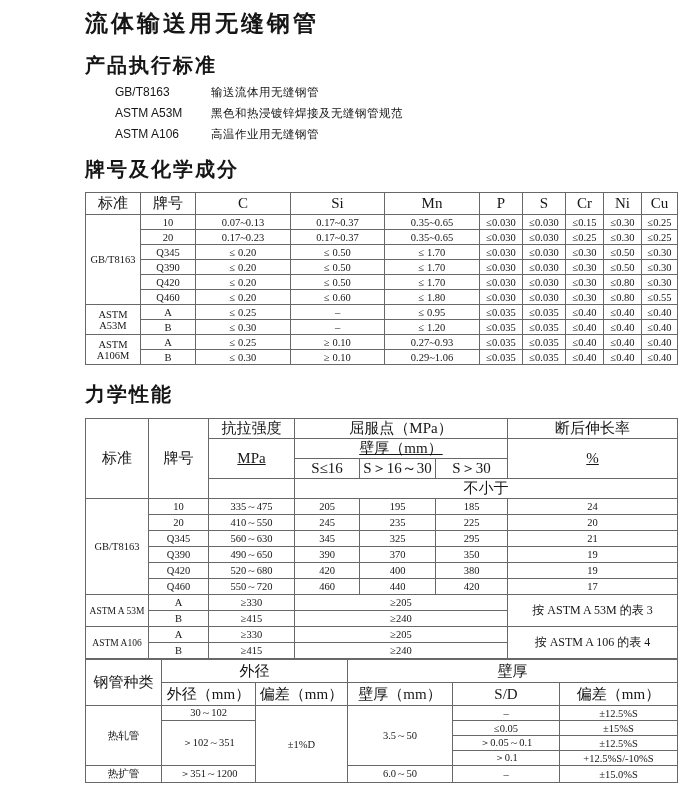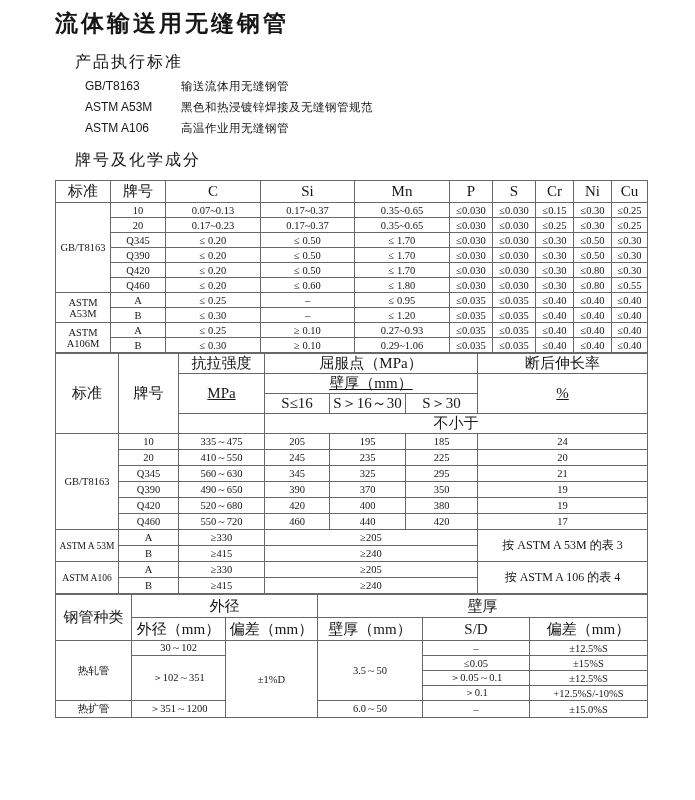--- a/index.html
+++ b/index.html
@@ -1,24 +1,24 @@
 <!DOCTYPE html>
 <html><head>
 <meta charset="utf-8">
 <style>
   * { margin:0; padding:0; box-sizing:border-box; }
   html,body { width:695px; height:800px; background:#fff; overflow:hidden; }
   body { font-family:"Liberation Serif","DejaVu Serif",serif; color:#161616; }
-  .page { padding:6px 40px 0 55px; }
+  .page { padding:6px 40px 0 85px; }
 
   .doc-title { font-family:"DejaVu Sans","Liberation Sans",sans-serif; font-weight:bold;
                font-size:23px; letter-spacing:3px; margin-top:2px; }
 
-  .sec-heading { font-family:"DejaVu Sans","Liberation Sans",sans-serif; font-weight:normal;
-                 font-size:16px; letter-spacing:2px;margin-left:20px; }
+  .sec-heading { font-family:"DejaVu Sans","Liberation Sans",sans-serif; font-weight:bold;
+                 font-size:20px; letter-spacing:2px; }
   .sec-heading.std { margin-top:13px; }
   .sec-heading.chem { margin-top:12px; margin-bottom:9px; }
   .sec-heading.mech { margin-top:16px; margin-bottom:10px; }
   .sec-heading.dim  { margin-top:14px; margin-bottom:9px; }
 
   .std-list { margin-top:6px; }
   .std-row { display:flex; align-items:baseline; margin:3px 0 4px 0; height:17px; }
   .std-code { font-family:"Liberation Sans","DejaVu Sans",sans-serif; font-size:12px;
               width:96px; margin-left:30px; flex:0 0 auto; }
   .std-desc { font-size:11.5px; letter-spacing:0.5px; }
@@ -202,20 +202,21 @@
           <td>0.29~1.06</td>
           <td>≤0.035</td>
           <td>≤0.035</td>
           <td>≤0.40</td>
           <td>≤0.40</td>
           <td>≤0.40</td>
         </tr>
   </tbody>
     </table>
 
+  <h2 class="sec-heading mech">力学性能</h2>
   <table class="t-mech">
     <colgroup>
       <col style="width:63px">
         <col style="width:60px">
         <col style="width:86px">
         <col style="width:65px">
       <col style="width:76px">
         <col style="width:72px">
         <col style="width:170px">
     </colgroup>

